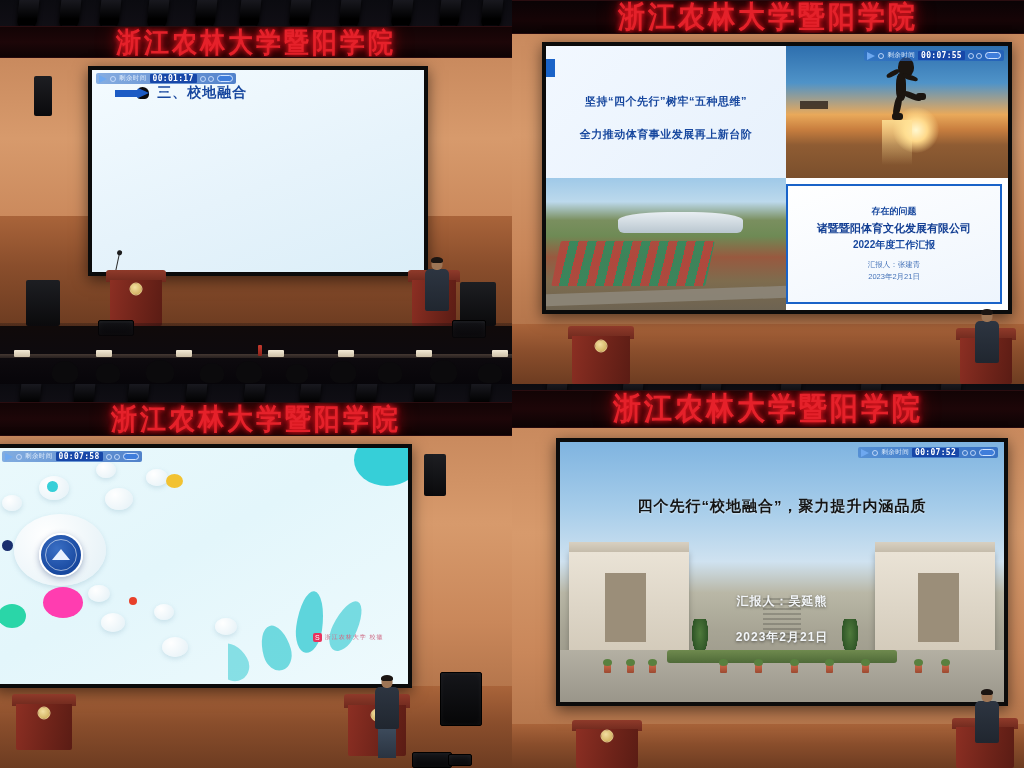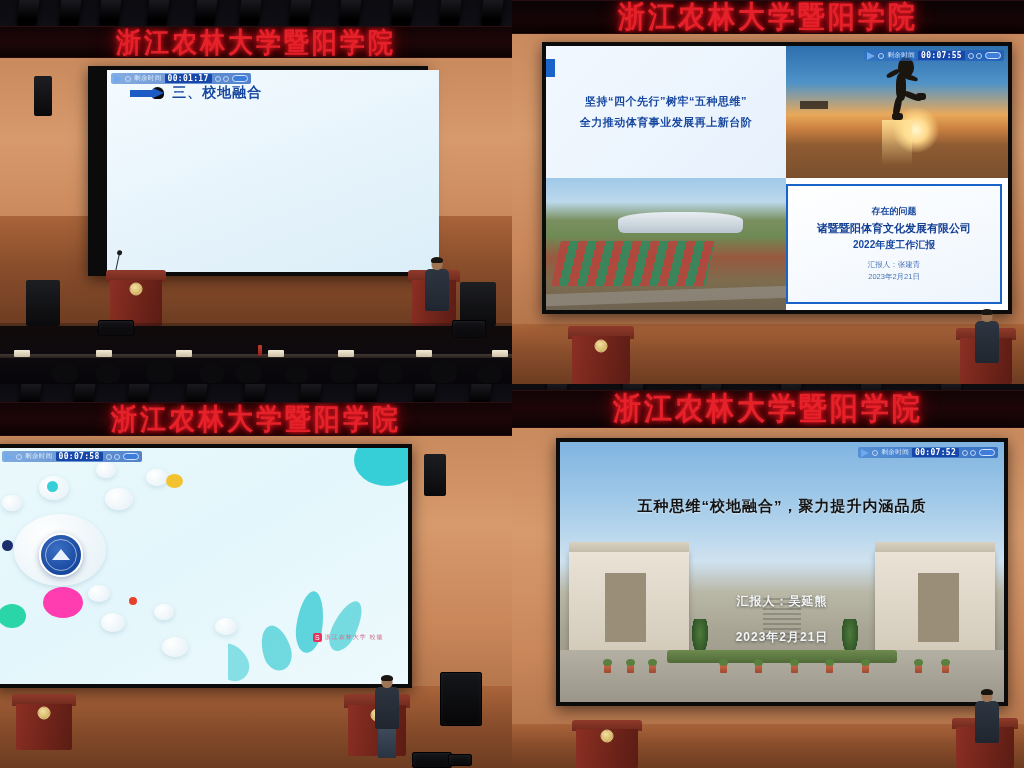--- a/index.html
+++ b/index.html
@@ -55,21 +55,21 @@
   .timer .lbl { font-size:6.5px; letter-spacing:.4px; opacity:.92; }
   .timer .val { background:#1747a8; color:#fff; padding:0 3px; border-radius:1px;
                 font-family:"DejaVu Sans Mono","Liberation Mono",monospace;
                 font-size:8px; font-weight:bold; letter-spacing:.3px; }
   .timer .dots { display:flex; gap:2px; }
   .timer .dot { width:6px;height:6px;border-radius:50%;border:1px solid #cfe2ff;opacity:.85; }
   .timer .pill { width:16px;height:7px;border-radius:4px;background:#3f7ddb;
                  border:1px solid #cfe2ff; }
 
   
-  .slideA { background:linear-gradient(160deg,#f4fbff 0%,#e6f3fb 55%,#dbeef8 100%);margin-left:15px; }
+  .slideA { background:linear-gradient(160deg,#f4fbff 0%,#e6f3fb 55%,#dbeef8 100%); }
   .slideA .hdr { position:absolute; left:7%; top:7%; display:flex; align-items:center; gap:8px; }
   .arrowBig { width:34px;height:13px;position:relative;flex:none; }
   .arrowBig .shaft { position:absolute; left:0; top:3px; width:22px; height:7px; background:#1d5bc4; }
   .arrowBig .head { position:absolute; right:0; top:0; width:0;height:0;
                     border-left:13px solid #1d5bc4;border-top:6.5px solid transparent;
                     border-bottom:6.5px solid transparent; }
   .hdr-text { color:#17479e; font-size:14px; font-weight:bold; letter-spacing:1px; }
   .rows { position:absolute; left:10%; top:27%; width:84%; }
   .row { display:flex; align-items:center; height:26px; margin-bottom:10px; }
   .chip { width:95px; height:100%; display:flex; align-items:center; justify-content:center;
@@ -78,21 +78,21 @@
          border-top:9px solid transparent;border-bottom:9px solid transparent; }
   .bar { flex:1; height:100%; background:rgba(255,255,255,.55);
          border:1px solid rgba(130,175,205,.45); border-left:0; }
 
   
   .slideB { background:#fff; display:grid; grid-template-columns:52% 48%; grid-template-rows:50% 50%; }
   .bq { position:relative; overflow:hidden; }
   .b-txt { background:linear-gradient(135deg,#f2f8ff,#e7f1fc); display:flex;
            flex-direction:column; justify-content:center; padding:0 8px; }
   .b-txt .t1,.b-txt .t2 { color:#17479e; font-size:11px; font-weight:bold;
-           text-align:center; line-height:1.9; letter-spacing:.5px; }
+           text-align:center; line-height:1.9; letter-spacing:.5px;margin-top:12px; }
   .b-tab { position:absolute; left:0; top:10%; width:9px; height:18px; background:#1a63c8; }
   .beach { background:linear-gradient(180deg,#2e6fae 0%,#4f93c8 28%,#e9a95a 52%,#c97f3f 63%,
            #8f5c33 75%,#7a4f2c 100%); position:relative; }
   .sun { position:absolute; left:48%; top:46%; width:46px;height:46px;border-radius:50%;
          background:radial-gradient(circle,#fff8d0 0%,#ffd98a 35%,rgba(255,190,90,0) 72%); }
   .sunpath { position:absolute; left:50%; top:56%; width:30px; height:34%;
          transform:translateX(-50%);
          background:linear-gradient(180deg,rgba(255,226,150,.85),rgba(255,190,100,0)); }
   .runner { position:absolute; left:44%; top:8%; width:42px; height:68%; }
   .runner i { position:absolute; background:#1b1510; display:block; border-radius:40%; }
@@ -554,21 +554,21 @@
         <div class="pot" style="left:15%"></div>
         <div class="pot" style="left:20%"></div>
         <div class="pot" style="left:36%"></div>
         <div class="pot" style="left:44%"></div>
         <div class="pot" style="left:52%"></div>
         <div class="pot" style="left:60%"></div>
         <div class="pot" style="left:68%"></div>
         <div class="pot" style="left:80%"></div>
         <div class="pot" style="left:86%"></div>
 
-        <div class="d-title">五种思维“校地融合”，聚力提升内涵品质</div>
+        <div class="d-title">四个先行“校地融合”，聚力提升内涵品质</div>
         <div class="d-sub">汇报人：吴延熊</div>
         <div class="d-date">2023年2月21日</div>
       </div>
     </div>
 
     <div class="podium" style="left:64px;bottom:0;width:62px;height:48px">
       <div class="pod-top"></div>
         <div class="pod-body"></div>
       <div class="pod-emblem"></div>
     </div>

